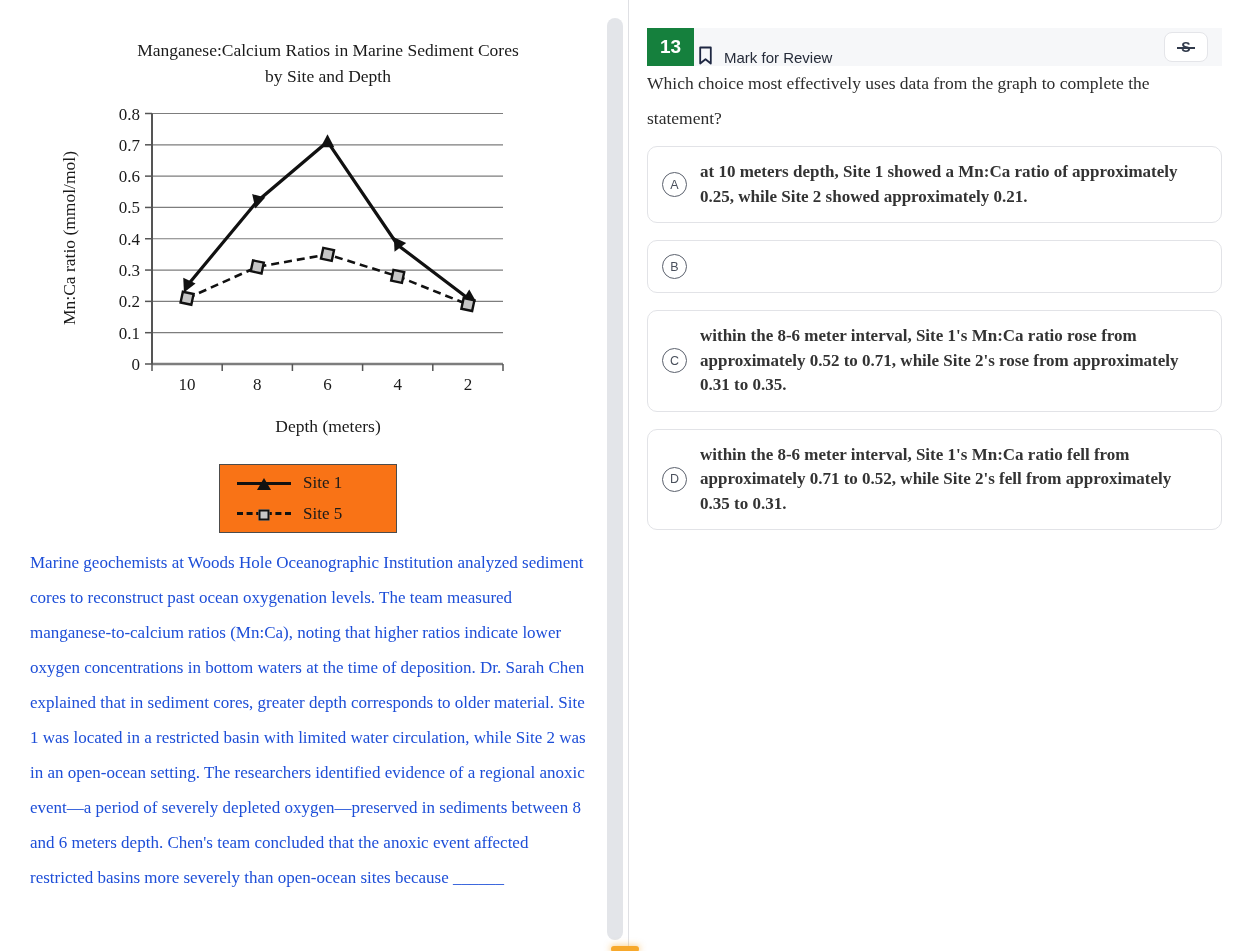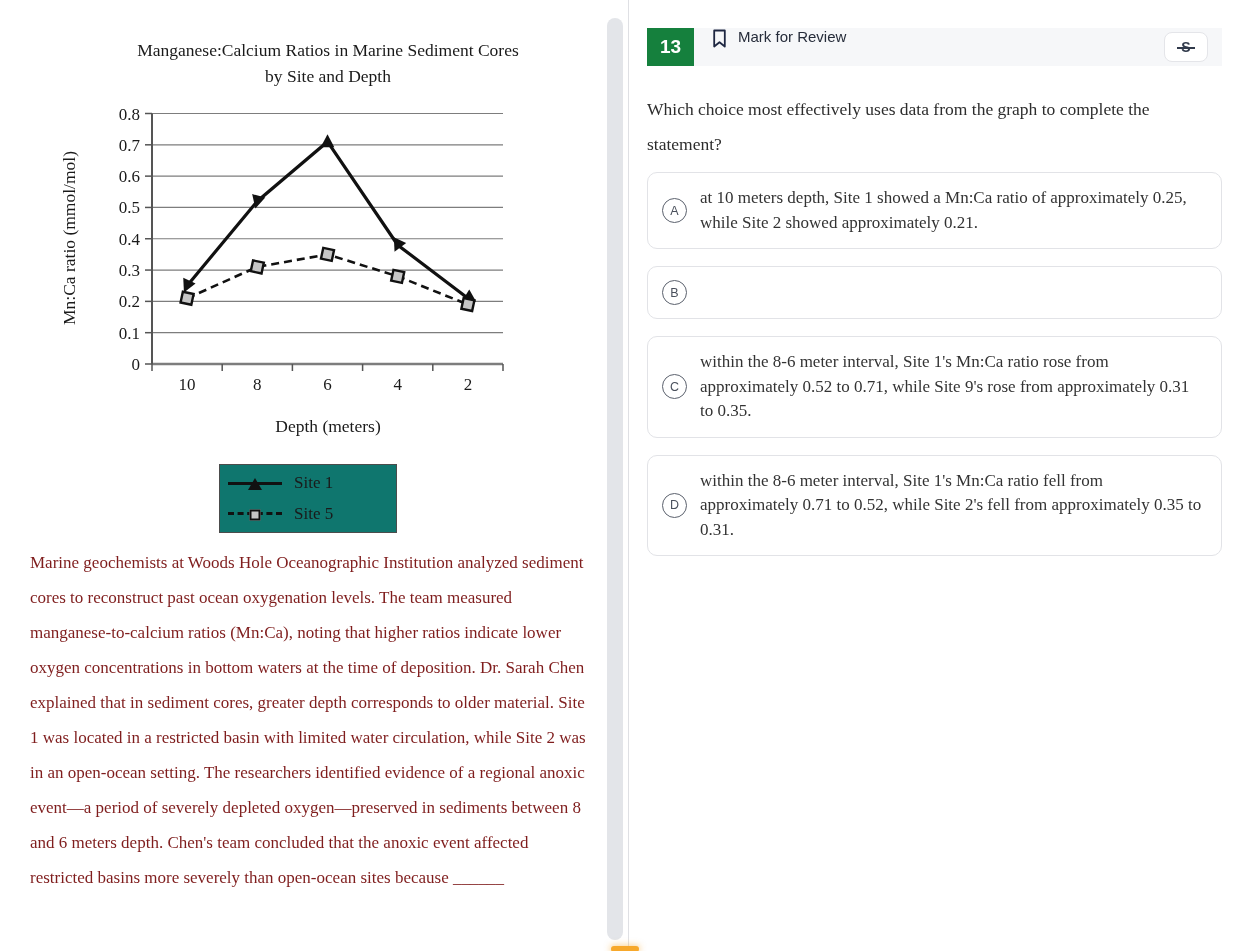--- a/index.html
+++ b/index.html
@@ -9,74 +9,74 @@
   
   .left-panel { position:absolute; left:0; top:8px; width:628px; height:852px; background:#fff; }
 
   #chart-svg { position:absolute; left:0; top:0; width:628px; height:540px; }
   #chart-svg text { font-family:"Liberation Serif", serif; fill:#1a1a1a; }
   #chart-svg .chart-title { font-size:17.5px; }
   #chart-svg .axis-title { font-size:17.5px; }
   #chart-svg .tick { font-size:17px; }
 
   .legend-box { position:absolute; left:219px; top:456px; width:178px; height:69px;
-                border:1.6px solid #4c4c4c; background:#0f766e; display:flex; flex-direction:column;
-                justify-content:center; gap:7px; padding-left:8px; }
+                border:1.6px solid #4c4c4c; background:#f97316; display:flex; flex-direction:column;
+                justify-content:center; gap:7px; padding-left:17px; }
   .legend-row { display:flex; align-items:center; height:24px; }
   .legend-sample { position:relative; width:54px; height:14px; margin-right:12px; }
   .legend-line-solid { position:absolute; left:0; top:6px; width:54px; height:3px; background:#111; }
   .legend-line-dashed { position:absolute; left:0; top:5px; width:54px; height:0;
                         border-top:3px dashed #111; }
   .legend-marker-triangle { position:absolute; left:50%; top:7.5px; transform:translate(-50%,-50%);
                             width:0; height:0; border-left:7px solid transparent;
                             border-right:7px solid transparent; border-bottom:12px solid #111; }
   .legend-marker-square { position:absolute; left:50%; top:7.5px; transform:translate(-50%,-50%);
                           width:11px; height:11px; background:#c6c6c6; border:2.4px solid #111; }
   .legend-label { font-family:"Liberation Serif", serif; font-size:17px; color:#1a1a1a; }
 
   .passage { position:absolute; left:30px; top:537px; width:563px;
-             font-family:"Liberation Serif", serif; font-size:17px; line-height:35px; color:#7f1d1d; }
+             font-family:"Liberation Serif", serif; font-size:17px; line-height:35px; color:#1d4ed8; }
 
   
   .wm { position:absolute; background:#ededf0; z-index:-1; }
 
   
   .panel-divider { position:absolute; left:628px; top:0; width:1px; height:951px; background:#dfe0e4; }
   .scrollbar-thumb { position:absolute; left:607px; top:18px; width:16px; height:922px;
                      background:#e3e5e9; border-radius:8px; }
   .bottom-orange { position:absolute; left:611px; top:946px; width:28px; height:6px;
                    border-radius:3px; background:#f7a82b; box-shadow:0 0 6px 1px rgba(247,168,43,.5); }
 
   
   .right-panel { position:absolute; left:647px; top:28px; width:575px; }
 
   .q-header { display:flex; align-items:stretch; height:38px; position:relative; }
   .q-number { width:47px; background:#15803d; color:#fff; font-size:19px; font-weight:bold;
               display:flex; align-items:center; justify-content:center; }
-  .q-header-strip { flex:1; background:#f6f7f9; display:flex; align-items:flex-start; padding-left:17px; }
+  .q-header-strip { flex:1; background:#f6f7f9; display:flex; align-items:flex-end; padding-left:3px; }
   .bookmark-icon { margin-right:10px; display:flex; align-items:center; }
   .mark-review-label { font-size:15px; color:#262c3a; }
   .strike-button { position:absolute; right:14px; top:4px; width:44px; height:30px; background:#fff;
                    border:1px solid #e4e5e9; border-radius:8px; display:flex; align-items:center;
                    justify-content:center; cursor:pointer; }
   .strike-icon { position:relative; font-size:14px; font-weight:bold; color:#30394a; line-height:1; }
   .strike-icon::after { content:""; position:absolute; left:-4px; right:-4px; top:50%; height:1.8px;
                         background:#30394a; }
 
-  .q-prompt { margin-top:26px; font-family:"Liberation Serif", serif; font-size:17.5px;
+  .q-prompt { font-family:"Liberation Serif", serif; font-size:17.5px;
               line-height:35px; color:#2d2d2d; }
 
   .options { margin-top:10px; }
   .option-card { display:flex; align-items:center; gap:13px; border:1px solid #e2e3e7;
                  border-radius:10px; background:#fff; padding:13px 16px 13px 14px;
                  margin-bottom:17px; cursor:pointer; }
   .option-letter { flex:0 0 auto; width:25px; height:25px; border:1.5px solid #5b616d; border-radius:50%;
                    display:flex; align-items:center; justify-content:center; font-size:12.5px;
                    color:#4a505c; background:#fff; }
-  .option-text { font-family:"Liberation Serif", serif; font-size:17px; line-height:24.5px; color:#333; }
+  .option-text { font-family:"Liberation Serif", serif; font-size:17px; line-height:24.5px; color:#333;font-weight:bold; }
 </style>
 </head>
 <body>
 
 <div class="left-panel">
 
   <svg id="chart-svg" viewBox="0 0 628 540">
     <text class="chart-title" x="328" y="48" text-anchor="middle">Manganese:Calcium Ratios in Marine Sediment Cores</text>
     <text class="chart-title" x="328" y="74" text-anchor="middle">by Site and Depth</text>
     <text class="axis-title" x="75" y="230" text-anchor="middle" transform="rotate(-90 75 230)">Mn:Ca ratio (mmol/mol)</text>
@@ -202,20 +202,20 @@
   <div class="options">
     <div class="option-card">
       <span class="option-letter">A</span>
       <span class="option-text">at 10 meters depth, Site 1 showed a Mn:Ca ratio of approximately 0.25, while Site 2 showed approximately 0.21.</span>
     </div>
     <div class="option-card">
       <span class="option-letter">B</span>
     </div>
     <div class="option-card">
       <span class="option-letter">C</span>
-      <span class="option-text">within the 8-6 meter interval, Site 1's Mn:Ca ratio rose from approximately 0.52 to 0.71, while Site 9's rose from approximately 0.31 to 0.35.</span>
+      <span class="option-text">within the 8-6 meter interval, Site 1's Mn:Ca ratio rose from approximately 0.52 to 0.71, while Site 2's rose from approximately 0.31 to 0.35.</span>
     </div>
     <div class="option-card">
       <span class="option-letter">D</span>
       <span class="option-text">within the 8-6 meter interval, Site 1's Mn:Ca ratio fell from approximately 0.71 to 0.52, while Site 2's fell from approximately 0.35 to 0.31.</span>
     </div>
   </div>
 </div>
 
 </body></html>

